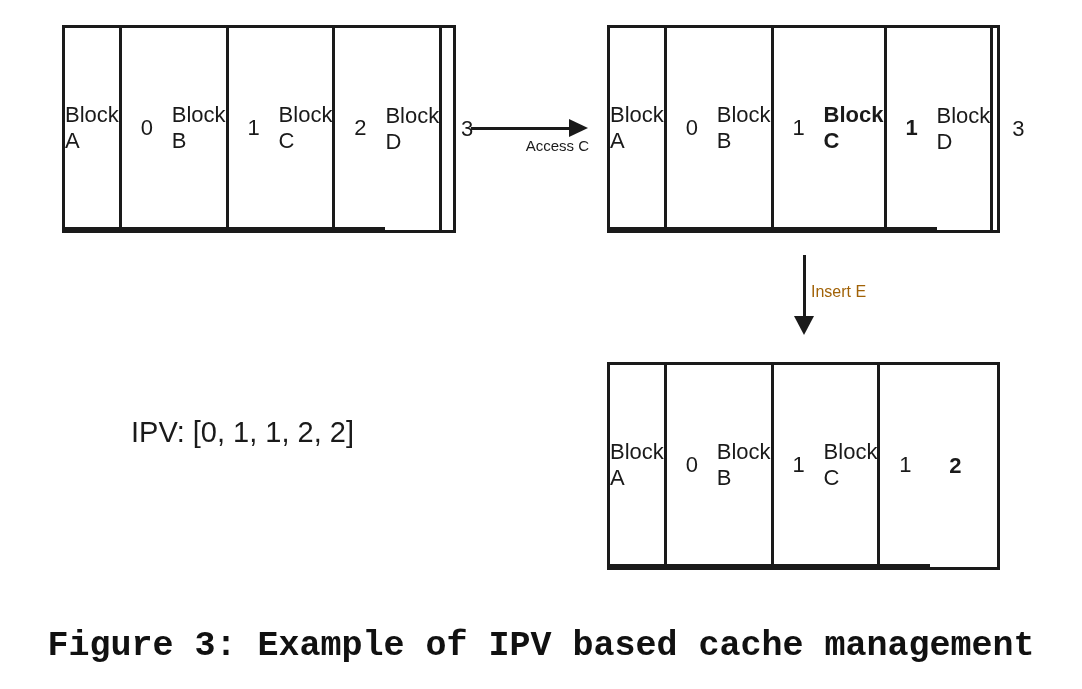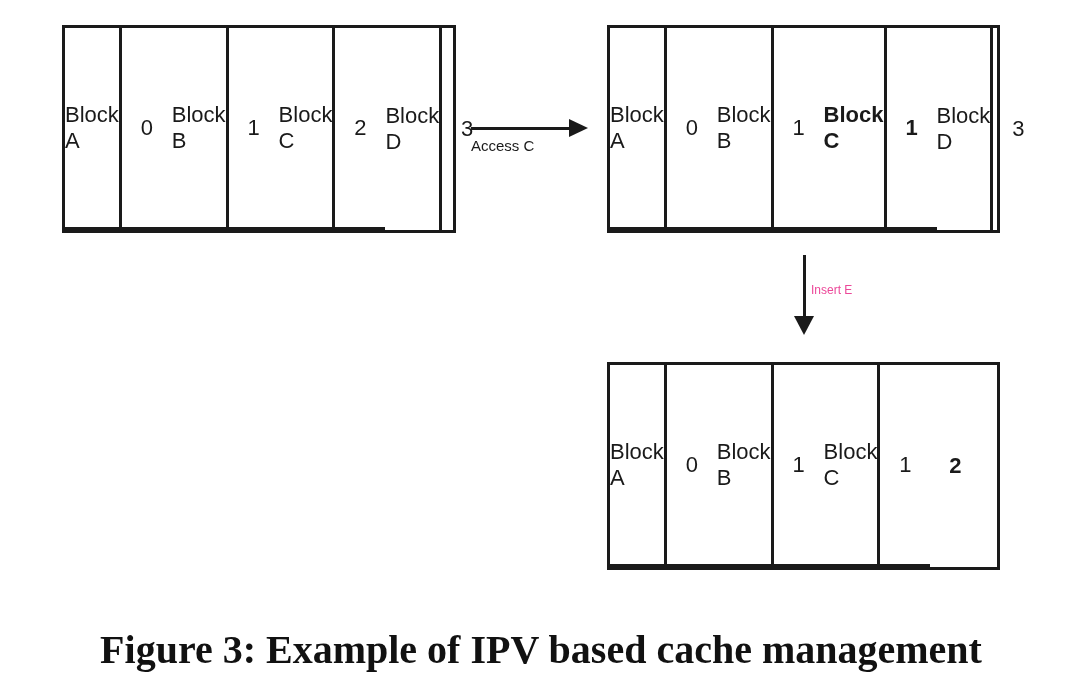--- a/index.html
+++ b/index.html
@@ -63,21 +63,21 @@
     left: 569px; top: 119px;
     width: 0; height: 0;
     border-left: 19px solid #1a1a1a;
     border-top: 9.5px solid transparent;
     border-bottom: 9.5px solid transparent;
   }
   .access-arrow-label {
     position: absolute;
     left: 471px; top: 137px;
     width: 118px;
-    text-align: left;
+    text-align: right;
     font-size: 15px;
     color: #1a1a1a;
   }
 
   
   .insert-arrow-line {
     position: absolute;
     left: 803px; top: 255px;
     width: 3px; height: 63px;
     background: #1a1a1a;
@@ -86,41 +86,41 @@
     position: absolute;
     left: 794px; top: 316px;
     width: 0; height: 0;
     border-top: 19px solid #1a1a1a;
     border-left: 10.5px solid transparent;
     border-right: 10.5px solid transparent;
   }
   .insert-arrow-label {
     position: absolute;
     left: 811px; top: 283px;
-    font-size: 12px;
-    color: #ec4899;
+    font-size: 16px;
+    color: #a16207;
   }
 
   
   .ipv-text {
     position: absolute;
     left: 131px; top: 416px;
     font-size: 29px;
     color: #1a1a1a;
   }
 
   
   .caption {
     position: absolute;
     left: 0; right: 0;
     top: 626px;
     text-align: center;
-    font-family: Liberation Serif, serif;
+    font-family: Liberation Mono, monospace;
     font-weight: bold;
-    font-size: 40px;
+    font-size: 35px;
     color: #111111;
   }
 </style>
 </head>
 <body>
 
 <div class="figure-canvas">
 
   <div class="cache-table table-initial">
       <div class="crow">
@@ -179,16 +179,17 @@
       </div>
       <div class="crow">
         <div class="cname">Block C</div>
         <div class="cval">1</div>
       </div>
       <div class="crow bold">
         <div class="cval">2</div>
       </div>
     </div>
 
+  <div class="ipv-text">IPV: [0, 1, 1, 2, 2]</div>
 
   <div class="caption">Figure 3: Example of IPV based cache management</div>
 
 </div>
 
 </body></html>

